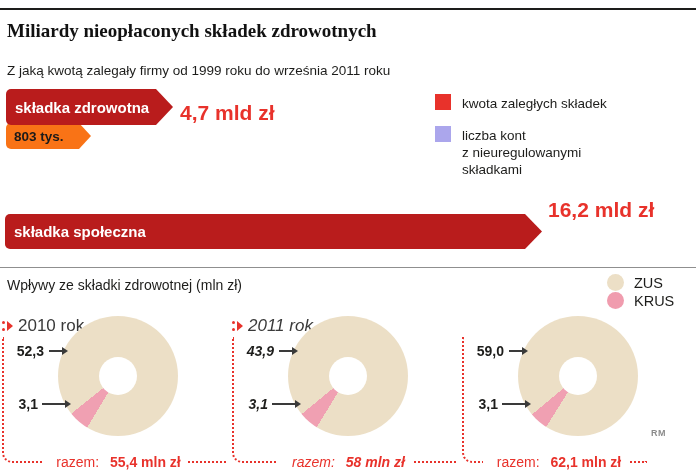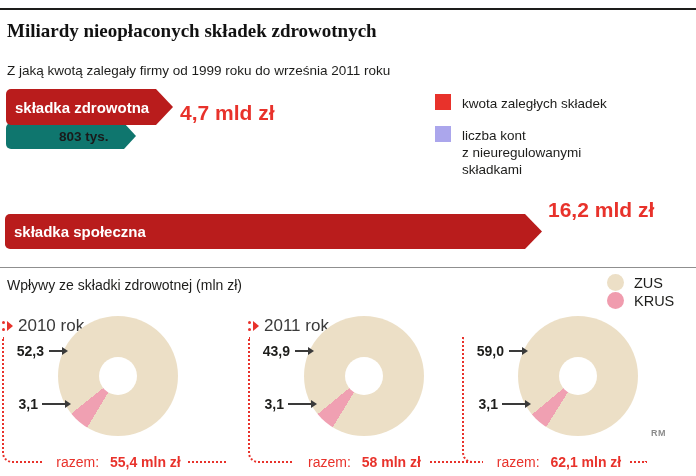--- a/index.html
+++ b/index.html
@@ -9,22 +9,22 @@
   .top-rule{position:absolute;left:0;top:8px;width:696px;height:2px;background:#1d1d1b;}
   .title{position:absolute;left:7px;top:20px;font-family:"Liberation Serif",serif;
          font-weight:bold;font-size:19px;color:#111;}
   .subtitle{position:absolute;left:7px;top:63px;font-size:13.5px;color:#1d1d1b;}
 
   
   .arrow{position:absolute;display:flex;align-items:center;}
   .arrow .alabel{font-weight:bold;white-space:nowrap;}
   .arrow-red{background:#b91c1c;z-index:2;border-radius:5px 0 0 5px;
     clip-path:polygon(0 0, calc(100% - 17px) 0, 100% 50%, calc(100% - 17px) 100%, 0 100%);}
-  .arrow-purple{background:#0f766e;z-index:1;border-radius:5px 0 0 5px;
-    clip-path:polygon(0 0, calc(100% - 12px) 0, 100% 50%, calc(100% - 12px) 100%, 0 100%);padding-left:45px;}
+  .arrow-purple{background:#f97316;z-index:1;border-radius:5px 0 0 5px;
+    clip-path:polygon(0 0, calc(100% - 12px) 0, 100% 50%, calc(100% - 12px) 100%, 0 100%);}
   .ar1{left:6px;top:89px;width:167px;height:36px;}
   .ap1{left:6px;top:123px;width:85px;height:26px;}
   .ar2{left:5px;top:190px;width:537px;height:35px;margin-top:24px;}
   .ap2{left:5px;top:222px;width:86px;height:26px;}
   .arrow-red .alabel{color:#fff;font-size:15px;padding-left:9px;}
   .arrow-purple .alabel{color:#1a1a1a;font-size:13.5px;padding-left:8px;}
   .amount{position:absolute;font-weight:bold;font-size:21px;color:#e8322b;white-space:nowrap;}
   .am1{left:180px;top:101px;}
   .am2{left:548px;top:198px;}
 
@@ -44,21 +44,21 @@
   .zk-row{display:flex;align-items:center;margin-bottom:1px;}
   .zk-dot{width:17px;height:17px;border-radius:50%;margin-right:10px;flex:0 0 17px;}
   .zk-zus{background:#ecdfc6;}
   .zk-krus{background:#f09cae;}
   .zk-label{font-size:14.5px;color:#1d1d1b;}
 
   
   .chart-section{position:absolute;top:310px;width:230px;height:166px;}
   .cs1{left:0;}
   .cs2{left:230;}
-  .cs2{left:246px;}
+  .cs2{left:230px;font-style:italic;}
   .cs3{left:460px;width:236px;}
   .year-row{position:absolute;left:2px;top:6px;display:flex;align-items:center;gap:4px;}
   .ymarker{position:relative;width:12px;height:13px;}
   .ymarker .dot{position:absolute;width:3px;height:3px;border-radius:50%;background:#e8322b;left:0;}
   .ymarker .d1{top:1px;} .ymarker .d2{top:8px;}
   .ymarker .tri{position:absolute;left:5px;top:1px;width:0;height:0;
     border-left:6px solid #e8322b;border-top:5px solid transparent;border-bottom:5px solid transparent;}
   .year-label{font-size:17px;color:#3a3a3a;white-space:nowrap;}
 
   .donut{position:absolute;left:58px;top:6px;width:120px;height:120px;border-radius:50%;}

